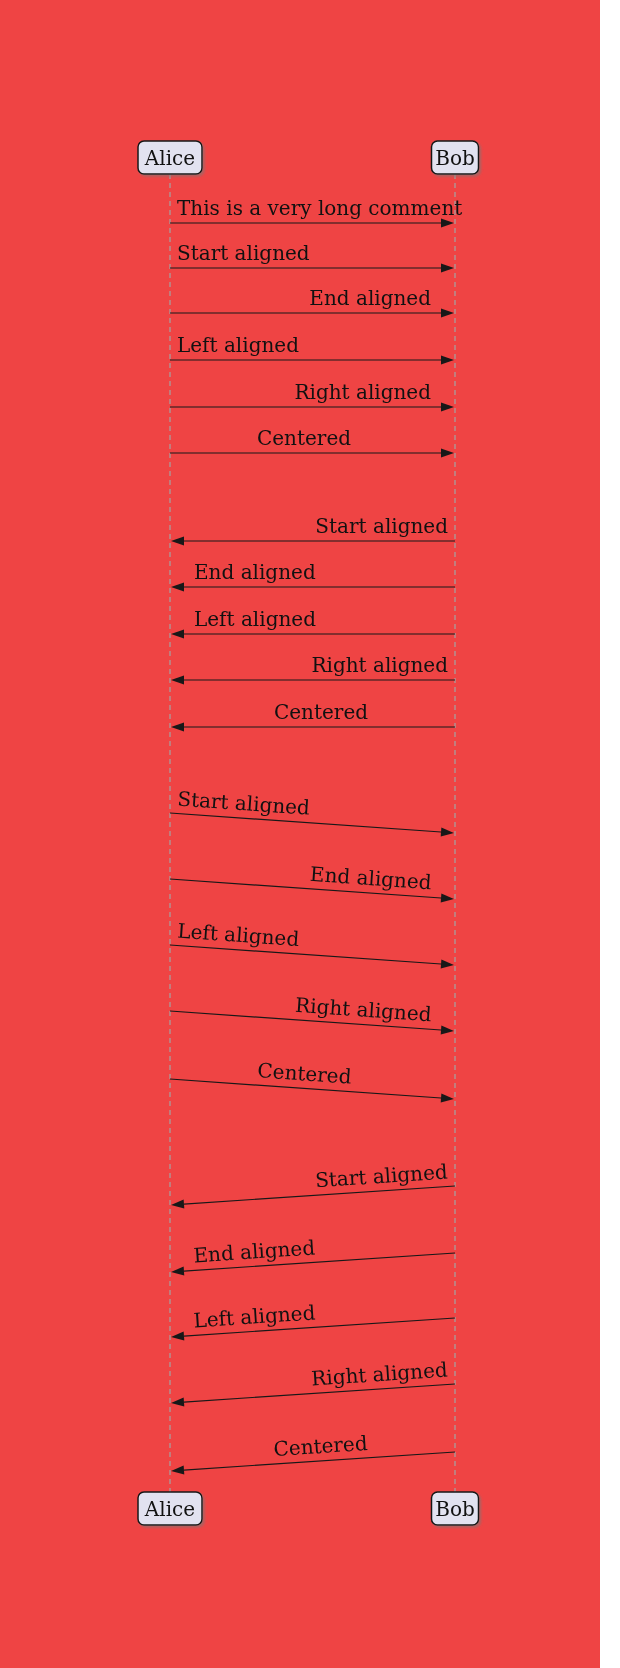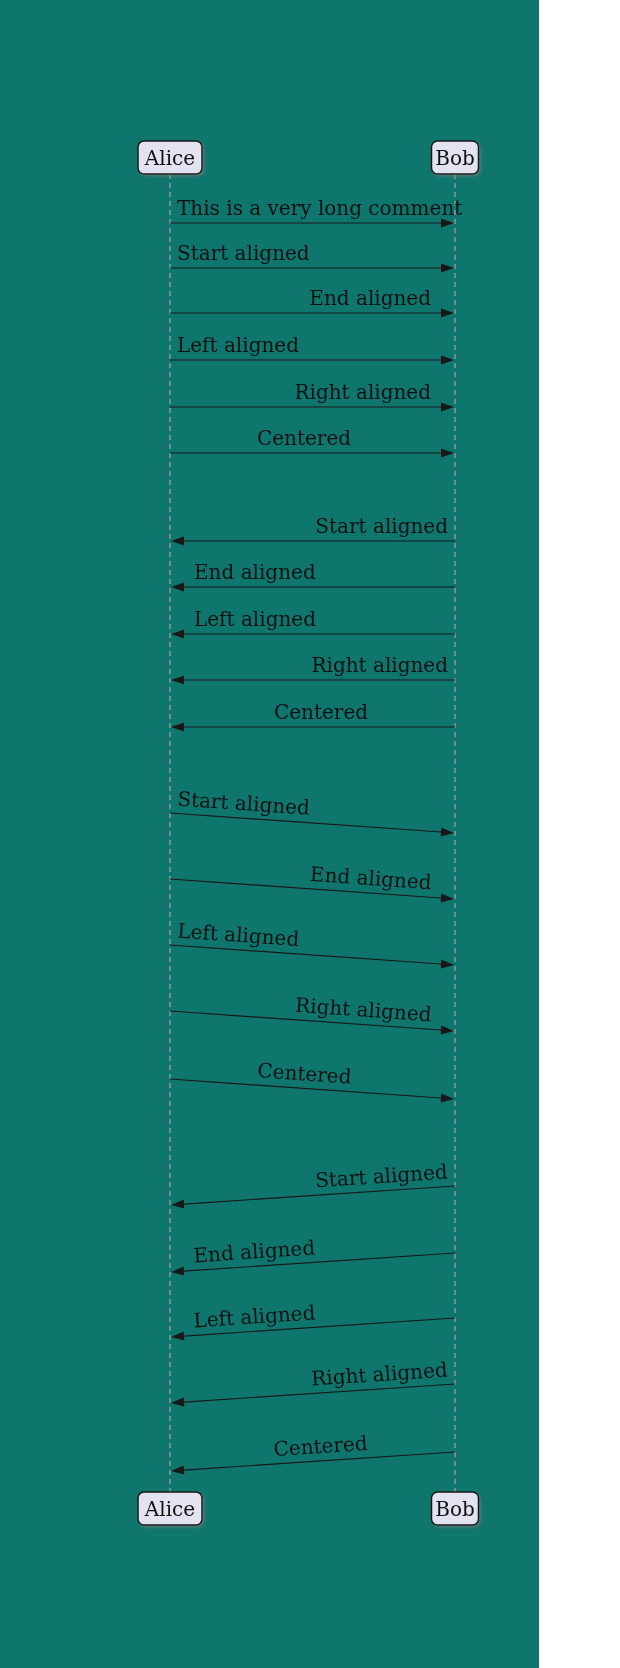--- a/index.html
+++ b/index.html
@@ -1,20 +1,20 @@
 <!DOCTYPE html>
 <html><head>
 <meta charset="utf-8">
 <style>
   html, body { margin: 0; padding: 0; background: #ffffff; }
   .canvas {
     position: relative;
-    width: 539px;
+    width: 600px;
     height: 1668px;
-    background: #0f766e;
+    background: #ef4444;
     overflow: hidden;
     font-family: "DejaVu Serif", serif;
   }
   svg { display: block; }
   svg text {
     font-family: "DejaVu Serif", serif;
     font-size: 20px;
     fill: #111111;
   }
 </style>

